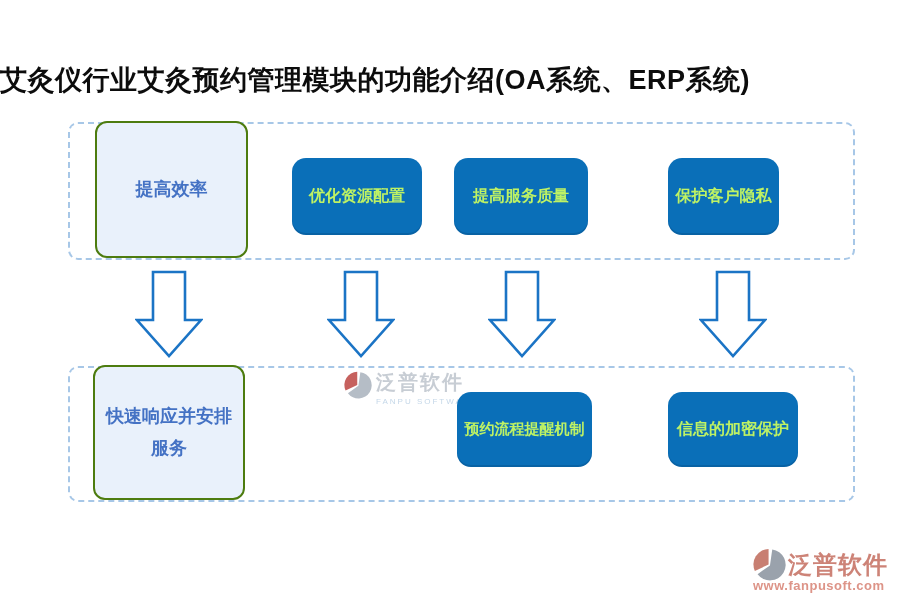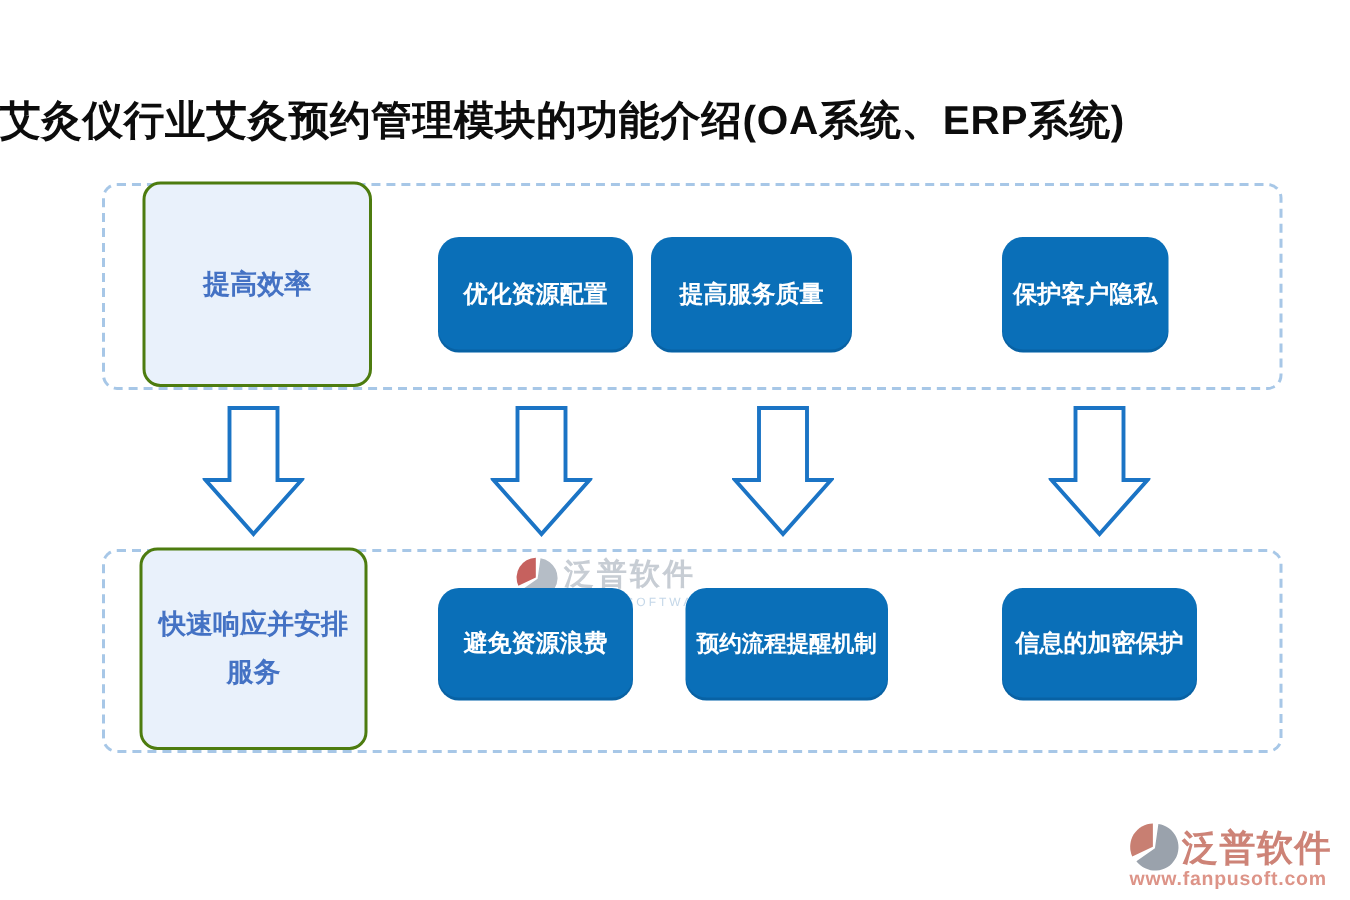--- a/index.html
+++ b/index.html
@@ -25,21 +25,21 @@
     display:flex; align-items:center; justify-content:center; text-align:center;
     color:#4472c4; font-size:18px; font-weight:bold; line-height:1.75;
   }
   #lead-top    { left:95px;  top:121px; width:149px; height:133px; }
   #lead-bottom { left:93px;  top:365px; width:148px; height:131px; }
   .lead-box .txt { padding:0 6px; }
 
   .feature-box {
     position:absolute; background:#0a6fb8; border-radius:14px; z-index:3;
     display:flex; align-items:center; justify-content:center;
-    color:#ffffff; font-weight:bold; font-size:16px; white-space:nowrap;
+    color:#bef264; font-weight:bold; font-size:16px; white-space:nowrap;
     box-shadow: inset 0 -2px 0 rgba(0,40,80,.18);
   }
   .arrow { position:absolute; top:270px; width:68px; height:88px; z-index:2; }
   .arrow svg { display:block; width:100%; height:100%; }
 
   .watermark {
     position:absolute; left:344px; top:369px; z-index:2;
     display:flex; align-items:flex-start; gap:4px; opacity:0.9;
   }
   .wm-logo { width:28px; height:28px; margin-top:2px; }
@@ -77,24 +77,23 @@
   </div>
 
   <div class="lead-box" id="lead-top">
     <div class="txt">提高效率</div>
   </div>
   <div class="lead-box" id="lead-bottom">
     <div class="txt">快速响应并安排服务</div>
   </div>
 
   <div class="feature-box" style="left:292px; top:158px; width:130px; height:77px;">优化资源配置</div>
-  <div class="feature-box" style="left:434px; top:158px; width:134px; height:77px;">提高服务质量</div>
+  <div class="feature-box" style="left:454px; top:158px; width:134px; height:77px;">提高服务质量</div>
   <div class="feature-box" style="left:668px; top:158px; width:111px; height:77px;">保护客户隐私</div>
 
-  <div class="feature-box" style="left:292px; top:392px; width:130px; height:75px;">避免资源浪费</div>
   <div class="feature-box" style="left:457px; top:392px; width:135px; height:75px; font-size:15px;">预约流程提醒机制</div>
   <div class="feature-box" style="left:668px; top:392px; width:130px; height:75px;">信息的加密保护</div>
 
   <div class="arrow" style="left:135px;">
     <svg viewBox="0 0 68 88">
         <polygon points="18,2 50,2 50,50 66,50 34,86 2,50 18,50" fill="#ffffff" stroke="#1b74c5" stroke-width="2.6" stroke-linejoin="miter"></polygon>
       </svg>
   </div>
   <div class="arrow" style="left:327px;">
     <svg viewBox="0 0 68 88">

